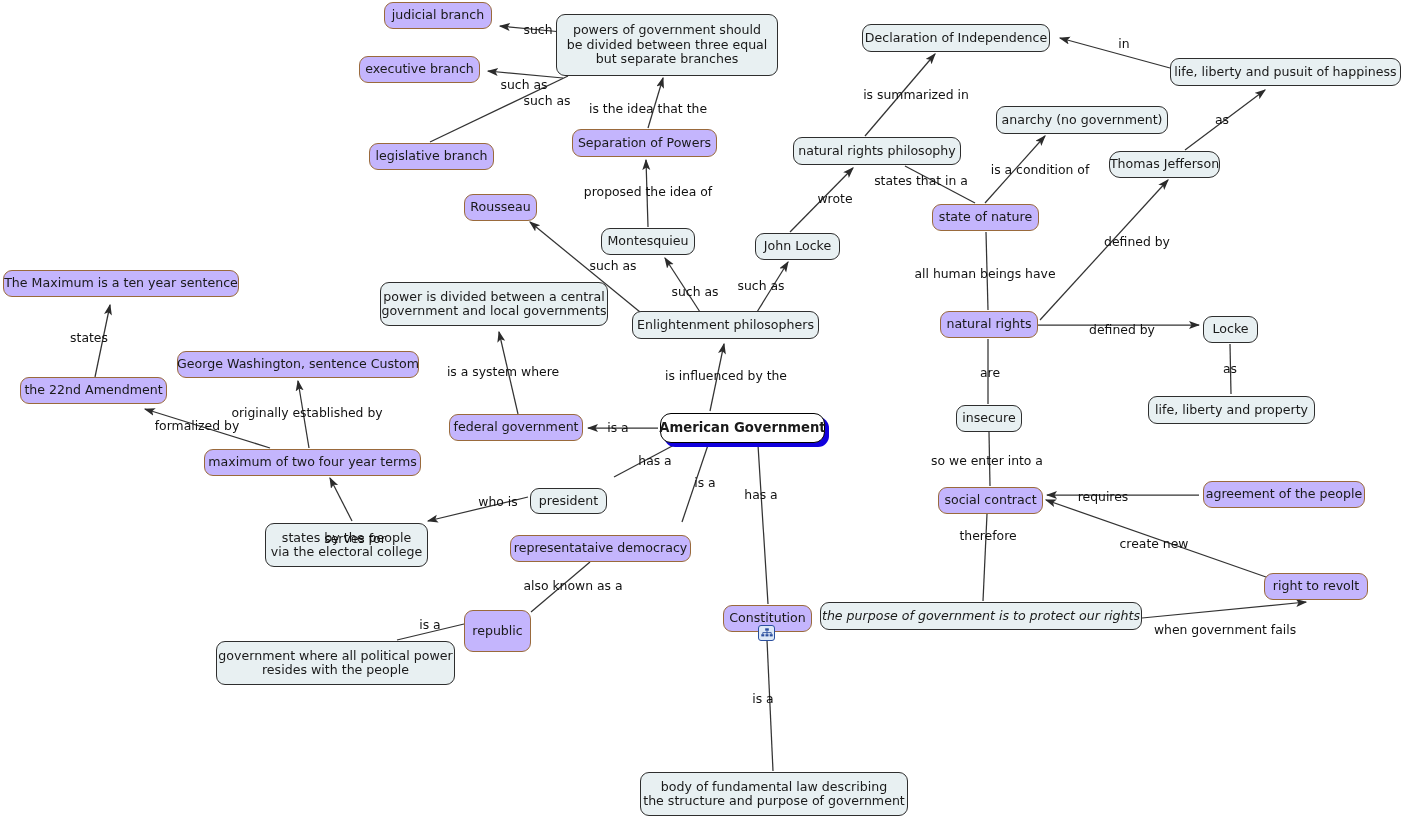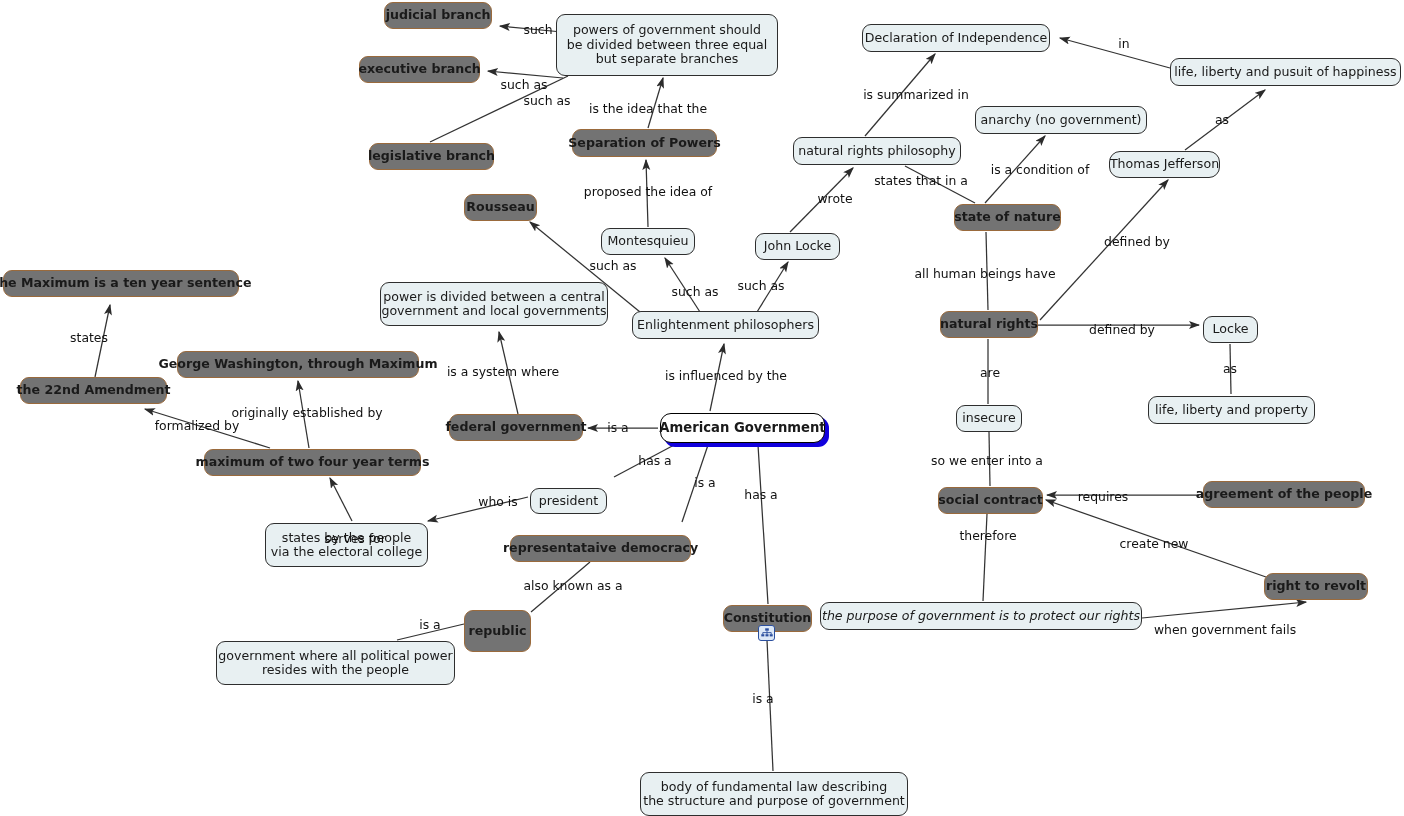--- a/index.html
+++ b/index.html
@@ -33,23 +33,22 @@
     text-align: center;
     border: 1.2px solid #3b3b3b;
     border-radius: 9px;
     font-size: 12.6px;
     line-height: 14.5px;
     color: #1a1a1a;
     padding: 2px 8px;
     white-space: pre;
   }
   .node.concept {
-    background: #737373;
+    background: #c4b5fd;
     border-color: #9a6a3c;
-    font-weight: bold;
   }
   .node.proposition {
     background: #E8F0F2;
     border-color: #2e2e2e;
   }
   .node.root {
     background: #ffffff;
     border: 1.8px solid #000000;
     font-weight: bold;
     border-radius: 11px;
@@ -135,36 +134,36 @@
   </svg>
 
   <div id="nodes-layer">
       <div class="node concept" style="left: 384px; top: 2px; width: 108px; height: 27px;">judicial branch</div>
       <div class="node proposition" style="left: 556px; top: 14px; width: 222px; height: 62px;">powers of government should
 be divided between three equal
 but separate branches</div>
       <div class="node concept" style="left: 359px; top: 56px; width: 121px; height: 27px;">executive branch</div>
       <div class="node proposition" style="left: 862px; top: 24px; width: 188px; height: 28px;">Declaration of Independence</div>
       <div class="node proposition" style="left: 1170px; top: 58px; width: 231px; height: 28px;">life, liberty and pusuit of happiness</div>
-      <div class="node proposition" style="left: 975px; top: 106px; width: 172px; height: 28px;">anarchy (no government)</div>
+      <div class="node proposition" style="left: 996px; top: 106px; width: 172px; height: 28px;">anarchy (no government)</div>
       <div class="node concept" style="left: 369px; top: 143px; width: 125px; height: 27px;">legislative branch</div>
       <div class="node concept" style="left: 572px; top: 129px; width: 145px; height: 28px;">Separation of Powers</div>
       <div class="node proposition" style="left: 793px; top: 137px; width: 168px; height: 28px;">natural rights philosophy</div>
       <div class="node proposition" style="left: 1109px; top: 151px; width: 111px; height: 27px; border-radius: 11px;">Thomas Jefferson</div>
       <div class="node concept" style="left: 464px; top: 194px; width: 73px; height: 27px;">Rousseau</div>
-      <div class="node concept" style="left: 932px; top: 204px; width: 107px; height: 27px; margin-left: 22px;">state of nature</div>
+      <div class="node concept" style="left: 932px; top: 204px; width: 107px; height: 27px;">state of nature</div>
       <div class="node proposition" style="left: 601px; top: 228px; width: 94px; height: 27px;">Montesquieu</div>
       <div class="node proposition" style="left: 755px; top: 233px; width: 85px; height: 27px;">John Locke</div>
       <div class="node concept" style="left: 3px; top: 270px; width: 236px; height: 27px;">The Maximum is a ten year sentence</div>
       <div class="node proposition" style="left: 380px; top: 282px; width: 228px; height: 44px;">power is divided between a central
 government and local governments</div>
       <div class="node proposition" style="left: 632px; top: 311px; width: 187px; height: 28px;">Enlightenment philosophers</div>
       <div class="node concept" style="left: 940px; top: 311px; width: 98px; height: 27px;">natural rights</div>
       <div class="node proposition" style="left: 1203px; top: 316px; width: 55px; height: 27px;">Locke</div>
-      <div class="node concept" style="left: 177px; top: 351px; width: 242px; height: 27px;">George Washington, through Maximum</div>
+      <div class="node concept" style="left: 177px; top: 351px; width: 242px; height: 27px;">George Washington, sentence Custom</div>
       <div class="node concept" style="left: 20px; top: 377px; width: 147px; height: 27px;">the 22nd Amendment</div>
       <div class="node proposition" style="left: 956px; top: 405px; width: 66px; height: 27px;">insecure</div>
       <div class="node proposition" style="left: 1148px; top: 396px; width: 167px; height: 28px;">life, liberty and property</div>
       <div class="node concept" style="left: 449px; top: 414px; width: 134px; height: 27px;">federal government</div>
       <div class="node root" style="left: 660px; top: 413px; width: 165px; height: 30px;">American Government</div>
       <div class="node concept" style="left: 204px; top: 449px; width: 217px; height: 27px;">maximum of two four year terms</div>
       <div class="node concept" style="left: 938px; top: 487px; width: 105px; height: 27px;">social contract</div>
       <div class="node concept" style="left: 1203px; top: 481px; width: 162px; height: 27px;">agreement of the people</div>
       <div class="node proposition" style="left: 530px; top: 488px; width: 77px; height: 26px;">president</div>
       <div class="node proposition" style="left: 265px; top: 523px; width: 163px; height: 44px;">states by the people

